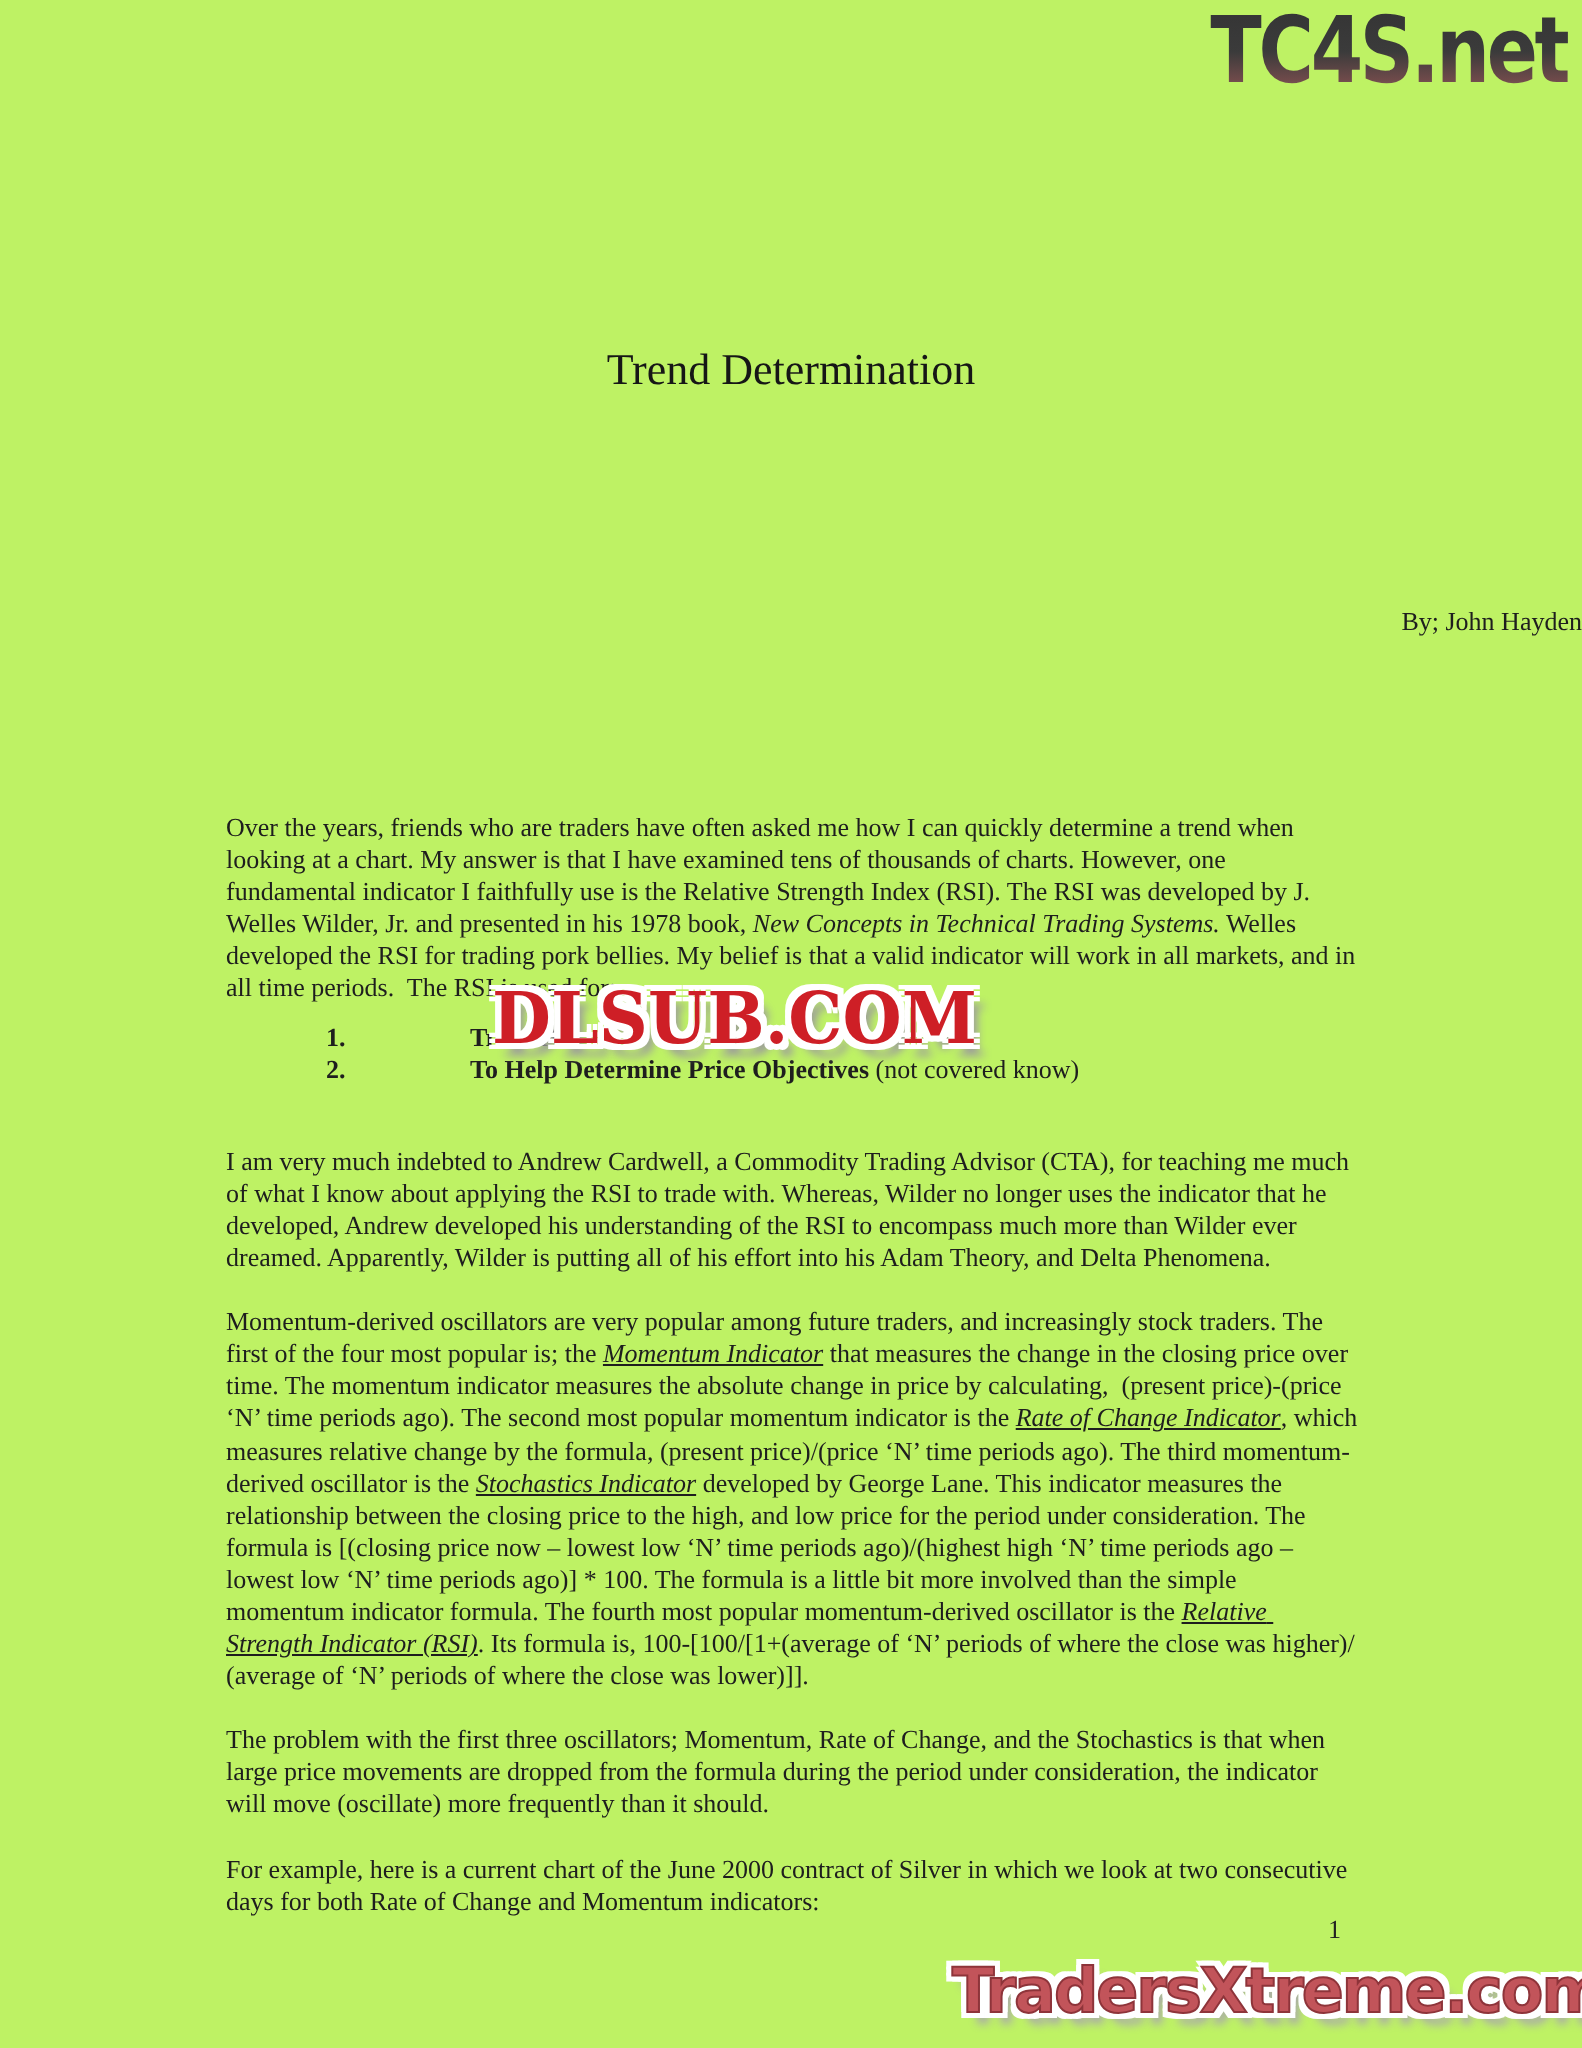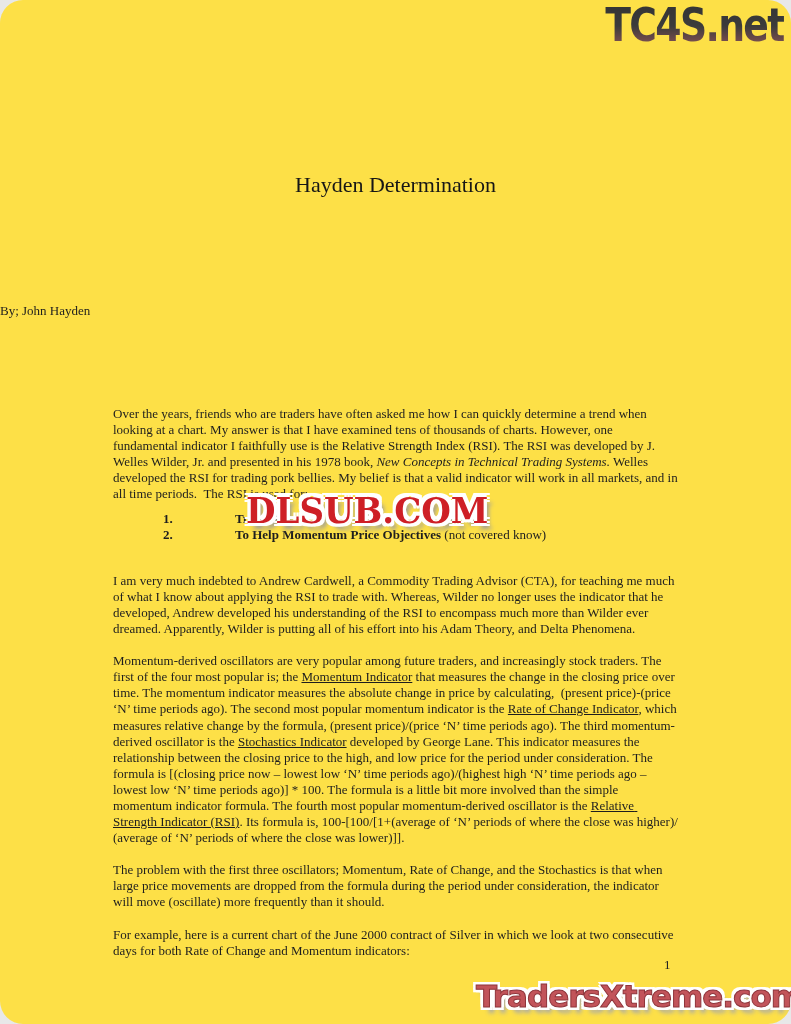--- a/index.html
+++ b/index.html
@@ -1,25 +1,24 @@
 <!DOCTYPE html>
 <html><head>
 <meta charset="utf-8">
 <style>
   html, body { margin: 0; padding: 0; background: #e8e8e8; }
   .page {
     position: relative;
     width: 791px;
     height: 1024px;
     margin: 0 auto;
-    background: #fde047;
+    background: #bef264;
     overflow: hidden;
     font-family: "Liberation Serif", serif;
     color: #1e1e1e;
-    border-radius: 23px;
   }
 
   
   .tc4s-logo {
     position: absolute;
     top: 2px;
     right: 7px;
     font-family: "DejaVu Sans", sans-serif;
     font-weight: 900;
     font-size: 46px;
@@ -47,42 +46,42 @@
     font-weight: normal;
     font-size: 22px;
     line-height: 26px;
     color: #161616;
   }
   .byline {
     position: absolute;
     top: 303px;
     left: 0;
     right: 0;
-    text-align: left;
+    text-align: right;
     font-size: 13px;
     color: #1e1e1e;
   }
 
   
   .body-text {
     position: absolute;
     top: 406px;
     left: 113px;
     width: 567px;
     font-size: 13px;
     line-height: 16.1px;
   }
   .body-text p { margin: 0 0 16px 0; white-space: pre-wrap; }
   .body-text p.tight { margin-bottom: 8px; }
   .numbered-list { margin: 0 0 30px 0; }
   .list-row { margin-left: 50px; line-height: 16.1px; }
   .list-num { display: inline-block; width: 72px; font-weight: bold; }
   .st-bold { font-weight: bold; }
   .st-italic { font-style: italic; }
-  .st-underline { text-decoration: underline; }
+  .st-underline { text-decoration: underline; font-style: italic; }
 
   
   .watermark {
     position: absolute;
     top: 492px;
     left: 246px;
     font-family: "DejaVu Serif", serif;
     font-weight: 900;
     font-size: 34px;
     line-height: 1.1;
@@ -120,31 +119,31 @@
       5px 6px 4px #aaaaaa;
   }
 </style>
 </head>
 <body>
 
 <div class="page">
 
   <div class="tc4s-logo">TC4S.net</div>
 
-  <h1 class="doc-title"><span>Hayden Determination</span><br></h1>
+  <h1 class="doc-title"><span>Trend Determination</span><br></h1>
 
   <div class="byline">By; John Hayden</div>
 
   <div class="body-text">
 
     <p class="tight"><span>Over the years, friends who are traders have often asked me how I can quickly determine a trend when looking at a chart. My answer is that I have examined tens of thousands of charts. However, one fundamental indicator I faithfully use is the Relative Strength Index (RSI). The RSI was developed by J. Welles Wilder, Jr. and presented in his 1978 book, </span><span class="st-italic">New Concepts in Technical Trading Systems.</span><span> Welles developed the RSI for trading pork bellies. My belief is that a valid indicator will work in all markets, and in all time periods.  The RSI is used for:</span></p>
 
     <div class="numbered-list">
       <div class="list-row"><span class="list-num">1.</span><span><span class="st-bold">Trend A</span></span></div>
-      <div class="list-row"><span class="list-num">2.</span><span><span class="st-bold">To Help Momentum Price Objectives</span><span> (not covered know)</span></span></div>
+      <div class="list-row"><span class="list-num">2.</span><span><span class="st-bold">To Help Determine Price Objectives</span><span> (not covered know)</span></span></div>
     </div>
 
     <p><span>I am very much indebted to Andrew Cardwell, a Commodity Trading Advisor (CTA), for teaching me much of what I know about applying the RSI to trade with. Whereas, Wilder no longer uses the indicator that he developed, Andrew developed his understanding of the RSI to encompass much more than Wilder ever dreamed. Apparently, Wilder is putting all of his effort into his Adam Theory, and Delta Phenomena.</span></p>
 
     <p><span>Momentum-derived oscillators are very popular among future traders, and increasingly stock traders. The first of the four most popular is; the </span><span class="st-underline">Momentum Indicator</span><span> that measures the change in the closing price over time. The momentum indicator measures the absolute change in price by calculating,  (present price)-(price ‘N’ time periods ago). The second most popular momentum indicator is the </span><span class="st-underline">Rate of Change Indicator</span><span>, which measures relative change by the formula, (present price)/(price ‘N’ time periods ago). The third momentum-derived oscillator is the </span><span class="st-underline">Stochastics Indicator</span><span> developed by George Lane. This indicator measures the relationship between the closing price to the high, and low price for the period under consideration. The formula is [(closing price now – lowest low ‘N’ time periods ago)/(highest high ‘N’ time periods ago – lowest low ‘N’ time periods ago)] * 100. The formula is a little bit more involved than the simple momentum indicator formula. The fourth most popular momentum-derived oscillator is the </span><span class="st-underline">Relative Strength Indicator (RSI)</span><span>. Its formula is, 100-[100/[1+(average of ‘N’ periods of where the close was higher)/ (average of ‘N’ periods of where the close was lower)]].</span></p>
 
     <p><span>The problem with the first three oscillators; Momentum, Rate of Change, and the Stochastics is that when large price movements are dropped from the formula during the period under consideration, the indicator will move (oscillate) more frequently than it should.</span></p>
 
     <p><span>For example, here is a current chart of the June 2000 contract of Silver in which we look at two consecutive days for both Rate of Change and Momentum indicators:</span></p>
 

